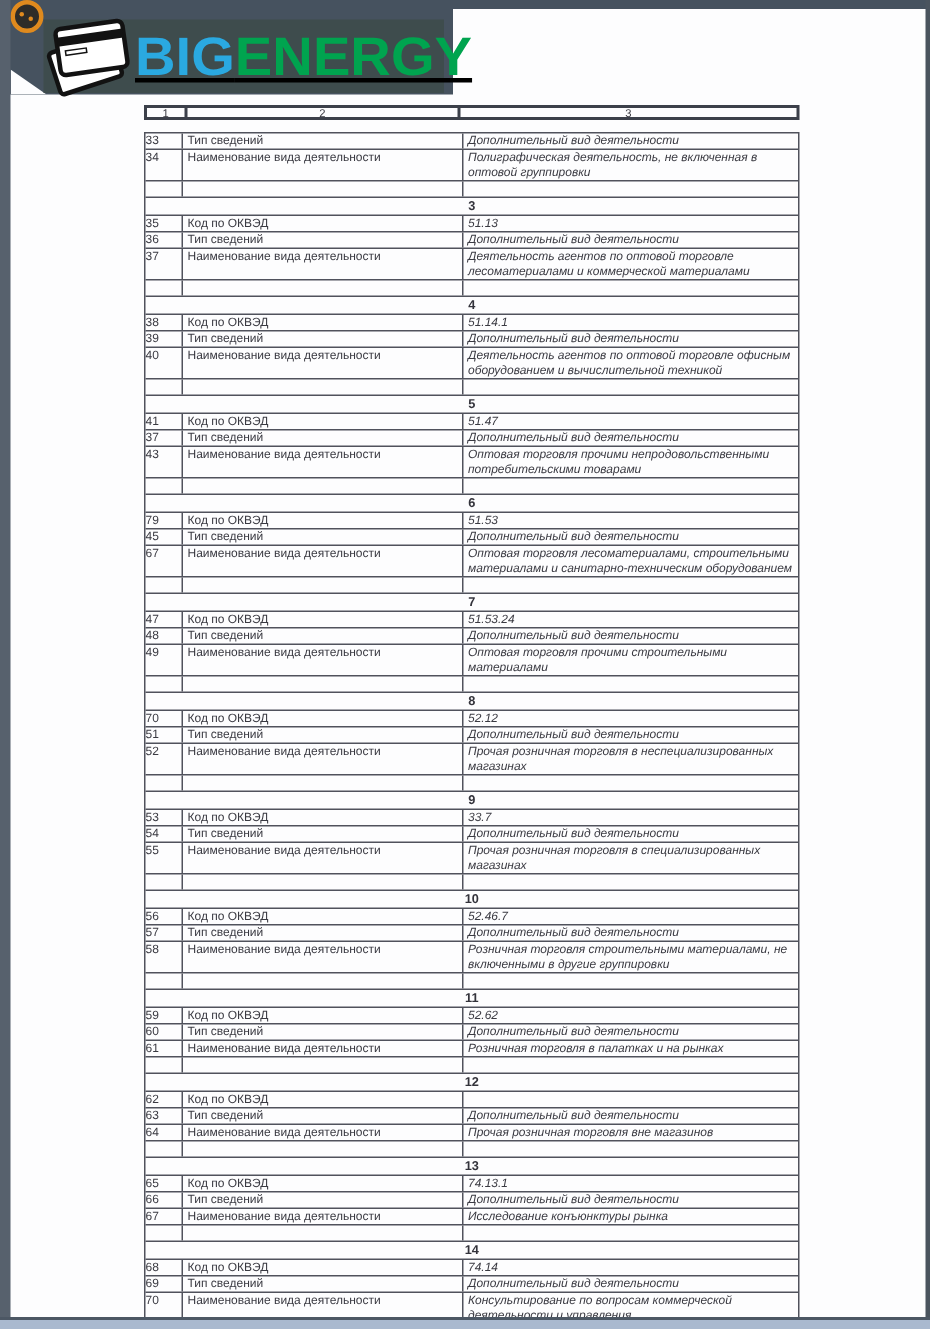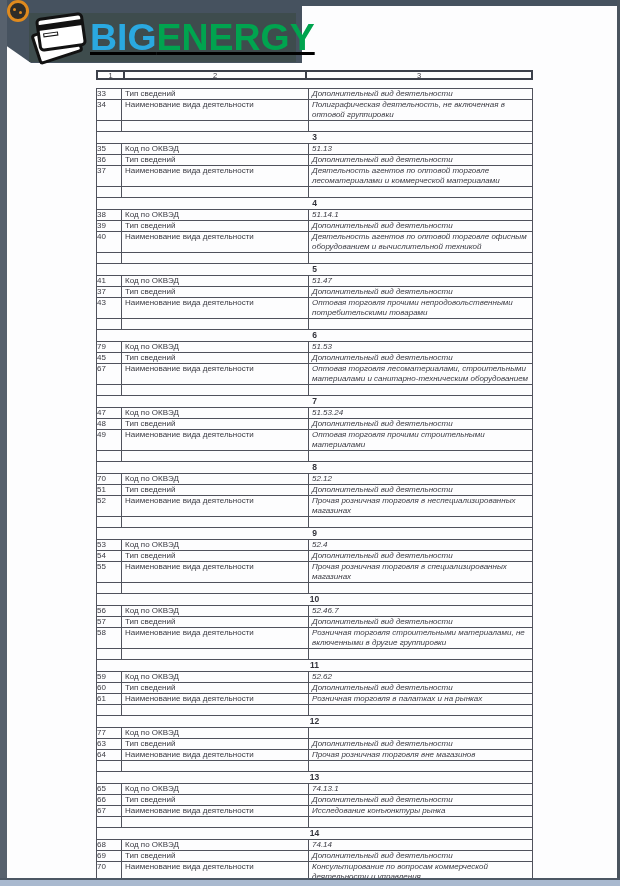--- a/index.html
+++ b/index.html
@@ -229,21 +229,21 @@
       </div>
       <div class="t-row empty-row">
         <div class="c-num"></div>
         <div class="c-label"></div>
         <div class="c-value"></div>
       </div>
       <div class="sec-row">9</div>
       <div class="t-row">
         <div class="c-num">53</div>
         <div class="c-label">Код по ОКВЭД</div>
-        <div class="c-value">52.4</div>
+        <div class="c-value">33.7</div>
       </div>
       <div class="t-row">
         <div class="c-num">54</div>
         <div class="c-label">Тип сведений</div>
         <div class="c-value">Дополнительный вид деятельности</div>
       </div>
       <div class="t-row">
         <div class="c-num">55</div>
         <div class="c-label">Наименование вида деятельности</div>
         <div class="c-value">Прочая розничная торговля в специализированных магазинах</div>
@@ -290,21 +290,21 @@
         <div class="c-label">Наименование вида деятельности</div>
         <div class="c-value">Розничная торговля в палатках и на рынках</div>
       </div>
       <div class="t-row empty-row">
         <div class="c-num"></div>
         <div class="c-label"></div>
         <div class="c-value"></div>
       </div>
       <div class="sec-row">12</div>
       <div class="t-row">
-        <div class="c-num">77</div>
+        <div class="c-num">62</div>
         <div class="c-label">Код по ОКВЭД</div>
       </div>
       <div class="t-row">
         <div class="c-num">63</div>
         <div class="c-label">Тип сведений</div>
         <div class="c-value">Дополнительный вид деятельности</div>
       </div>
       <div class="t-row">
         <div class="c-num">64</div>
         <div class="c-label">Наименование вида деятельности</div>

